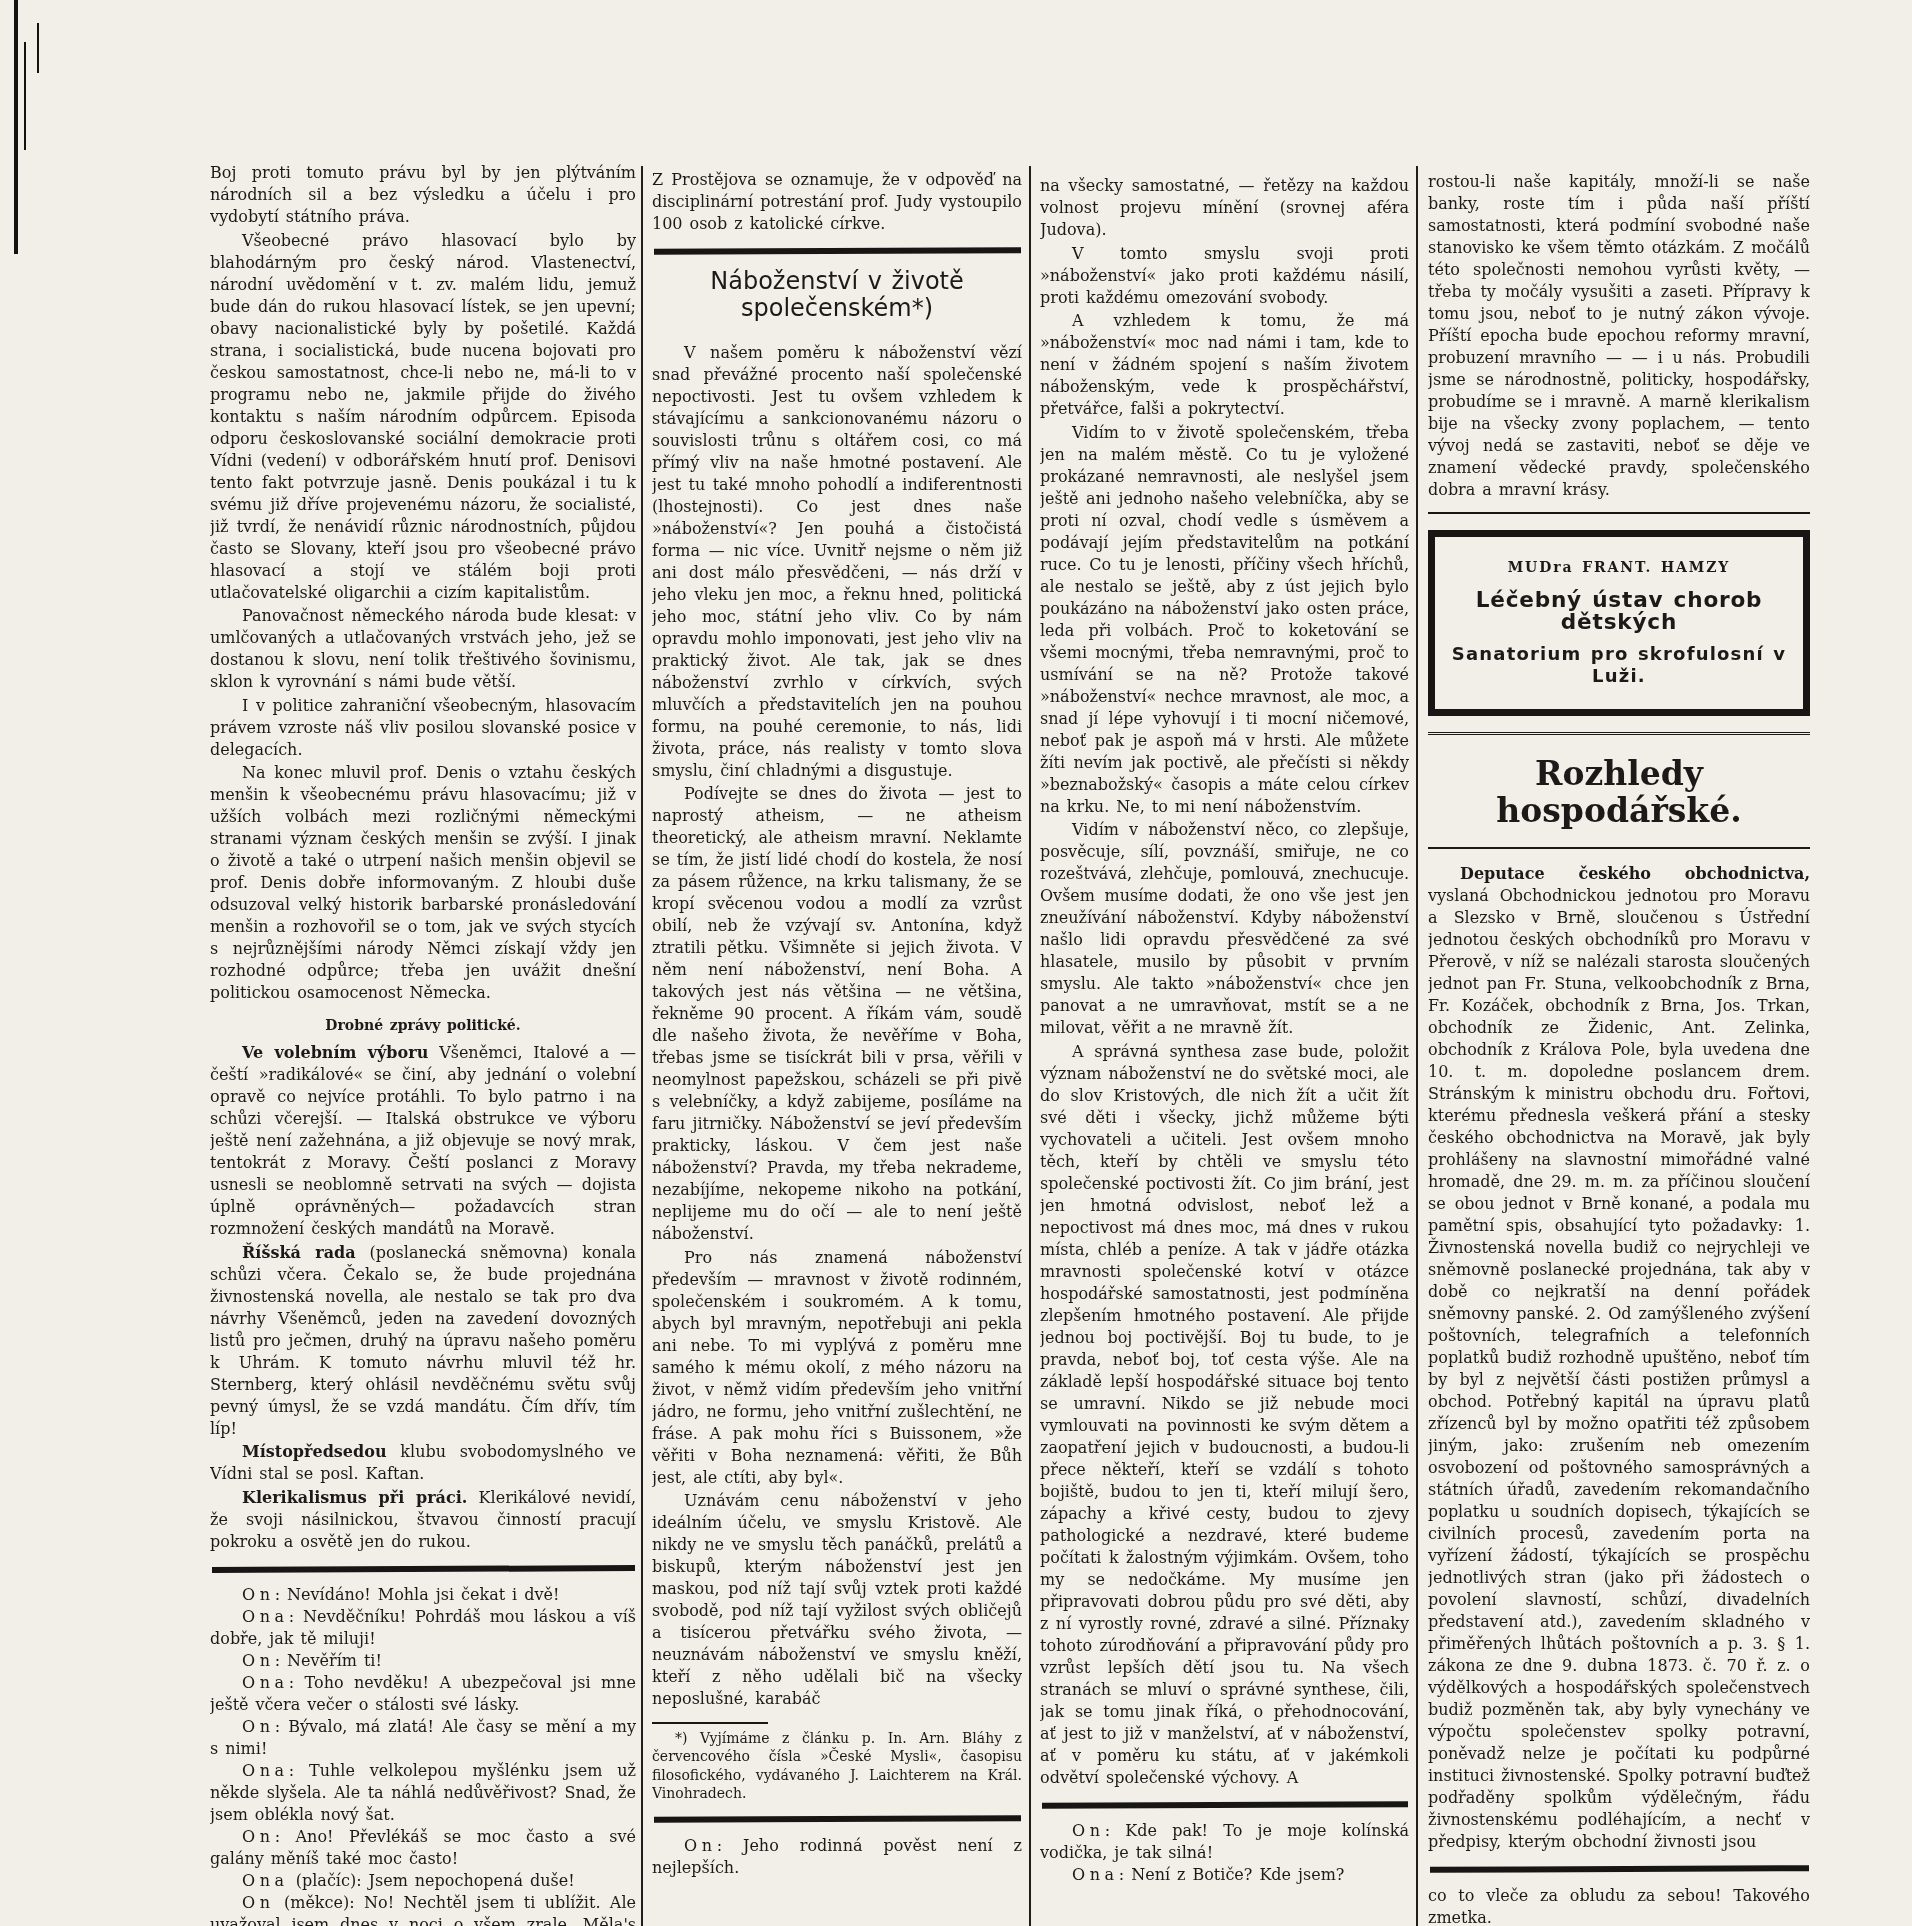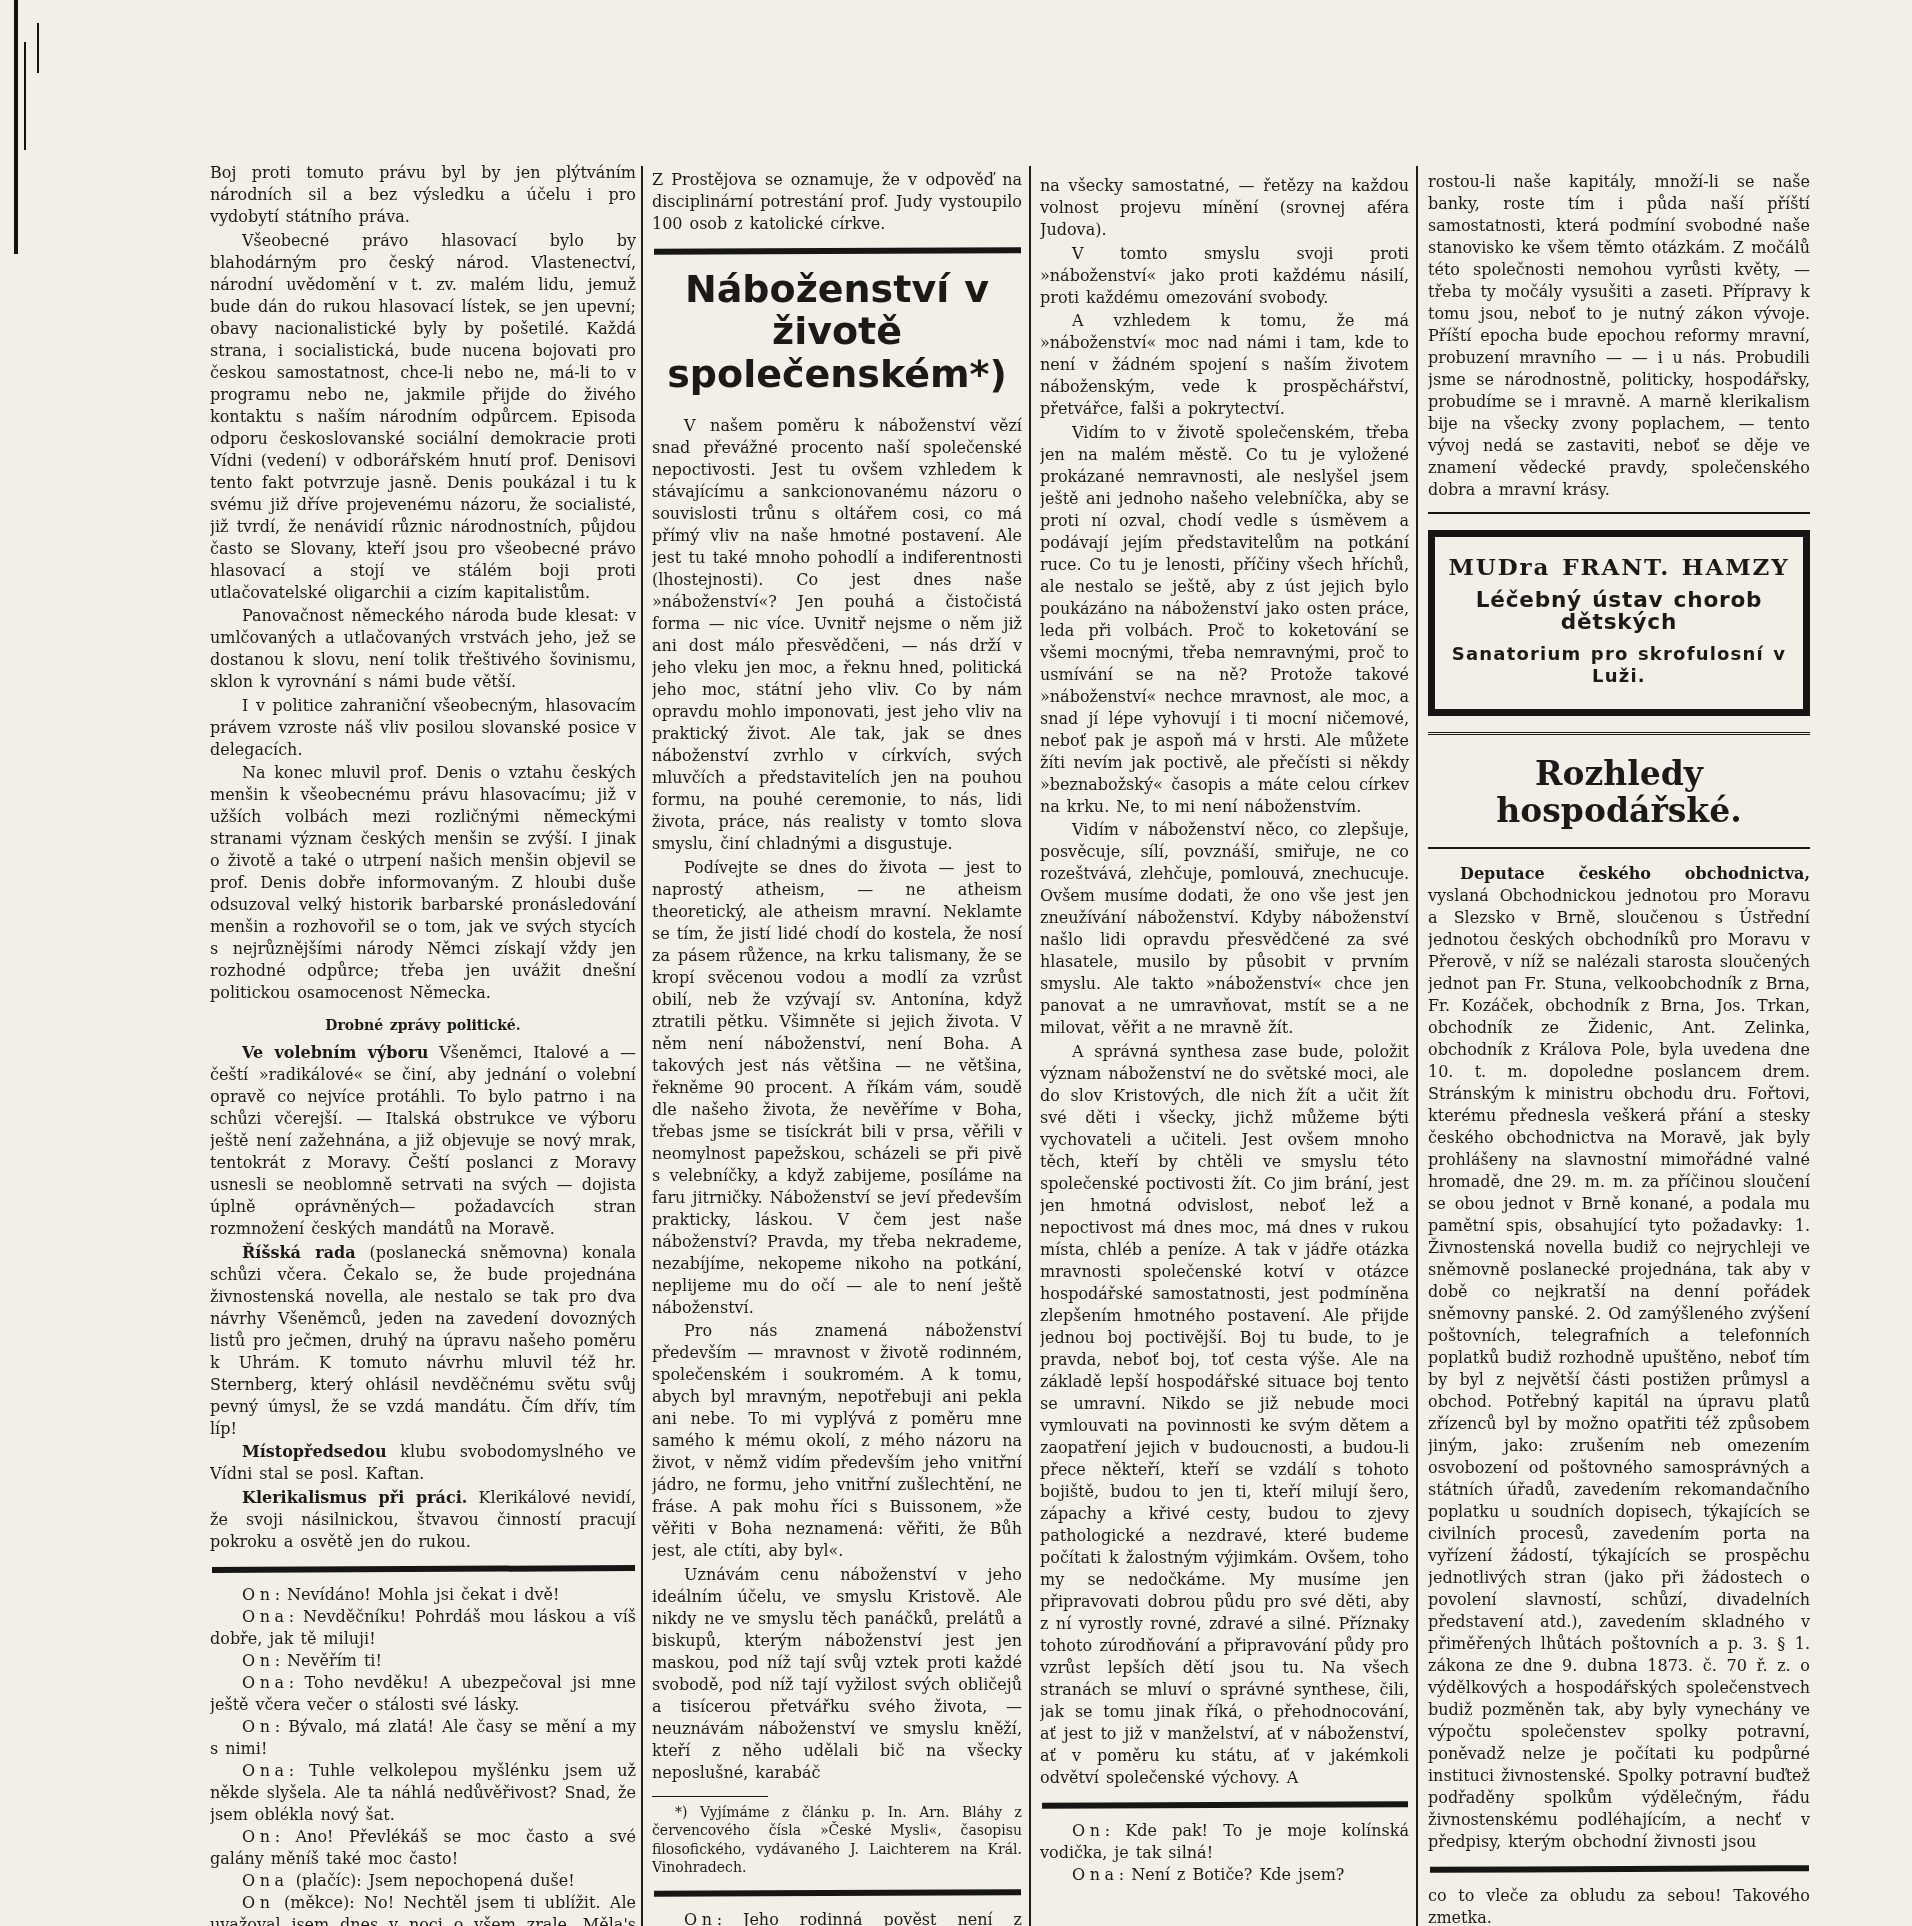--- a/index.html
+++ b/index.html
@@ -4,34 +4,34 @@
 <style>
   html,body{margin:0;padding:0;background:#6e6c68;}
   .page{position:relative;width:1913px;height:3035px;background:#f1efe8;overflow:hidden;
         font-family:"DejaVu Serif","Liberation Serif",serif;color:#1b1a18;}
   .col{position:absolute;top:162px;height:2801px;overflow:hidden;text-align:justify;
        font-size:16px;line-height:22px;word-spacing:1.9px;}
   .blk{margin:0;}
   .p{text-indent:32px;margin:0 0 1.5px;}
   .pn{text-indent:0;margin:0 0 1.5px;}
   .cont{text-indent:0;margin:0 0 1.5px;}
-  .h1{font-family:"DejaVu Sans","Liberation Sans",sans-serif;font-weight:700;font-size:38px;
+  .h1{font-family:"DejaVu Sans","Liberation Sans",sans-serif;font-weight:400;font-size:24px;
       line-height:1.12;text-align:center;text-indent:0;margin:14px 0 20px;}
   .h2{font-weight:700;font-size:33px;line-height:1.1;text-align:center;text-indent:0;
       margin:3px 0 14px;padding:21.6px 0 18.5px;border-top:3.9px double #1b1a18;border-bottom:2.7px solid #1b1a18;}
   .h3{font-weight:700;font-size:14px;text-align:center;text-indent:0;margin:10px 0 6.2px;}
   .footnote{font-size:14px;line-height:18.5px;text-indent:23px;margin:5.4px 0 7px;}
   .rule{height:5.8px;background:#171614;margin:13px 1.5px;transform:rotate(-0.25deg);}
   .rulethin{height:2.3px;background:#171614;margin:10.8px 0;}
   .ruleshort{height:1.9px;background:#171614;width:116px;margin:11.6px 0 3.9px;}
   .dialogue{text-indent:32px;margin:0;}
   .spk{letter-spacing:4.6px;}
   .lead{font-weight:700;}
   .adbox{border:7px solid #171614;margin:16px 0;padding:18.5px 7px 21.6px;text-align:center;text-indent:0;}
-  .ad-title{font-weight:700;font-size:23px;letter-spacing:1.9px;}
+  .ad-title{font-weight:700;font-size:14px;letter-spacing:1.9px;}
   .ad-main{font-weight:800;font-size:21.6px;letter-spacing:0.8px;margin:11.6px 0 10px;
            font-family:"DejaVu Sans","Liberation Sans",sans-serif;}
   .ad-sub{font-weight:700;font-size:18px;letter-spacing:1.2px;
           font-family:"DejaVu Sans","Liberation Sans",sans-serif;}
   .vrule{position:absolute;top:166px;width:1.9px;height:2754px;background:#1f1e1c;}
   .art{position:absolute;background:#131210;}
 </style>
 </head>
 <body>
 

